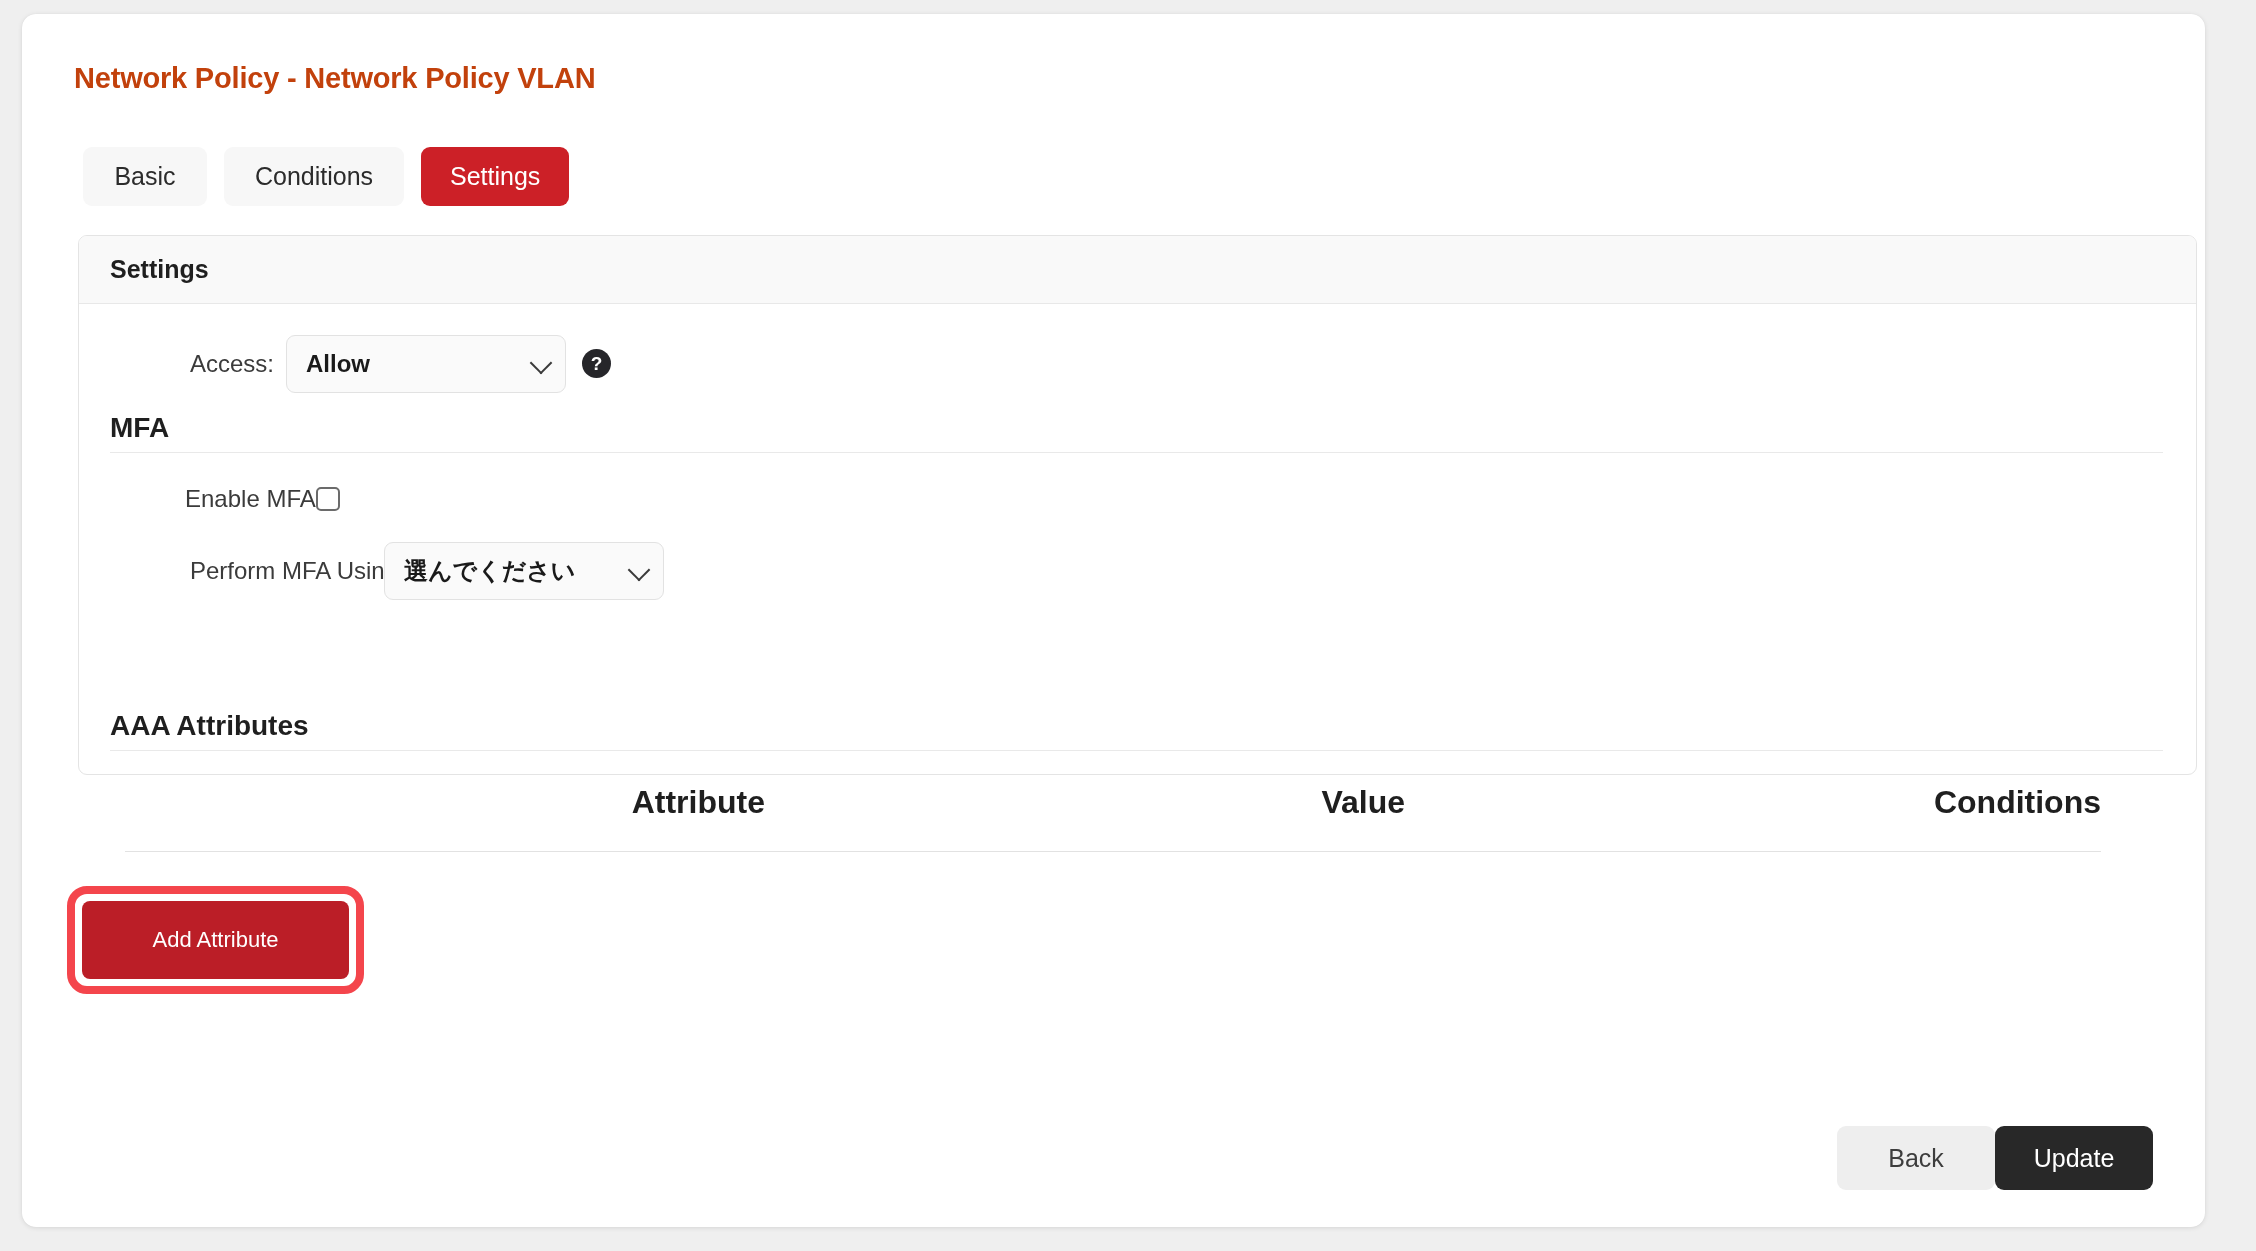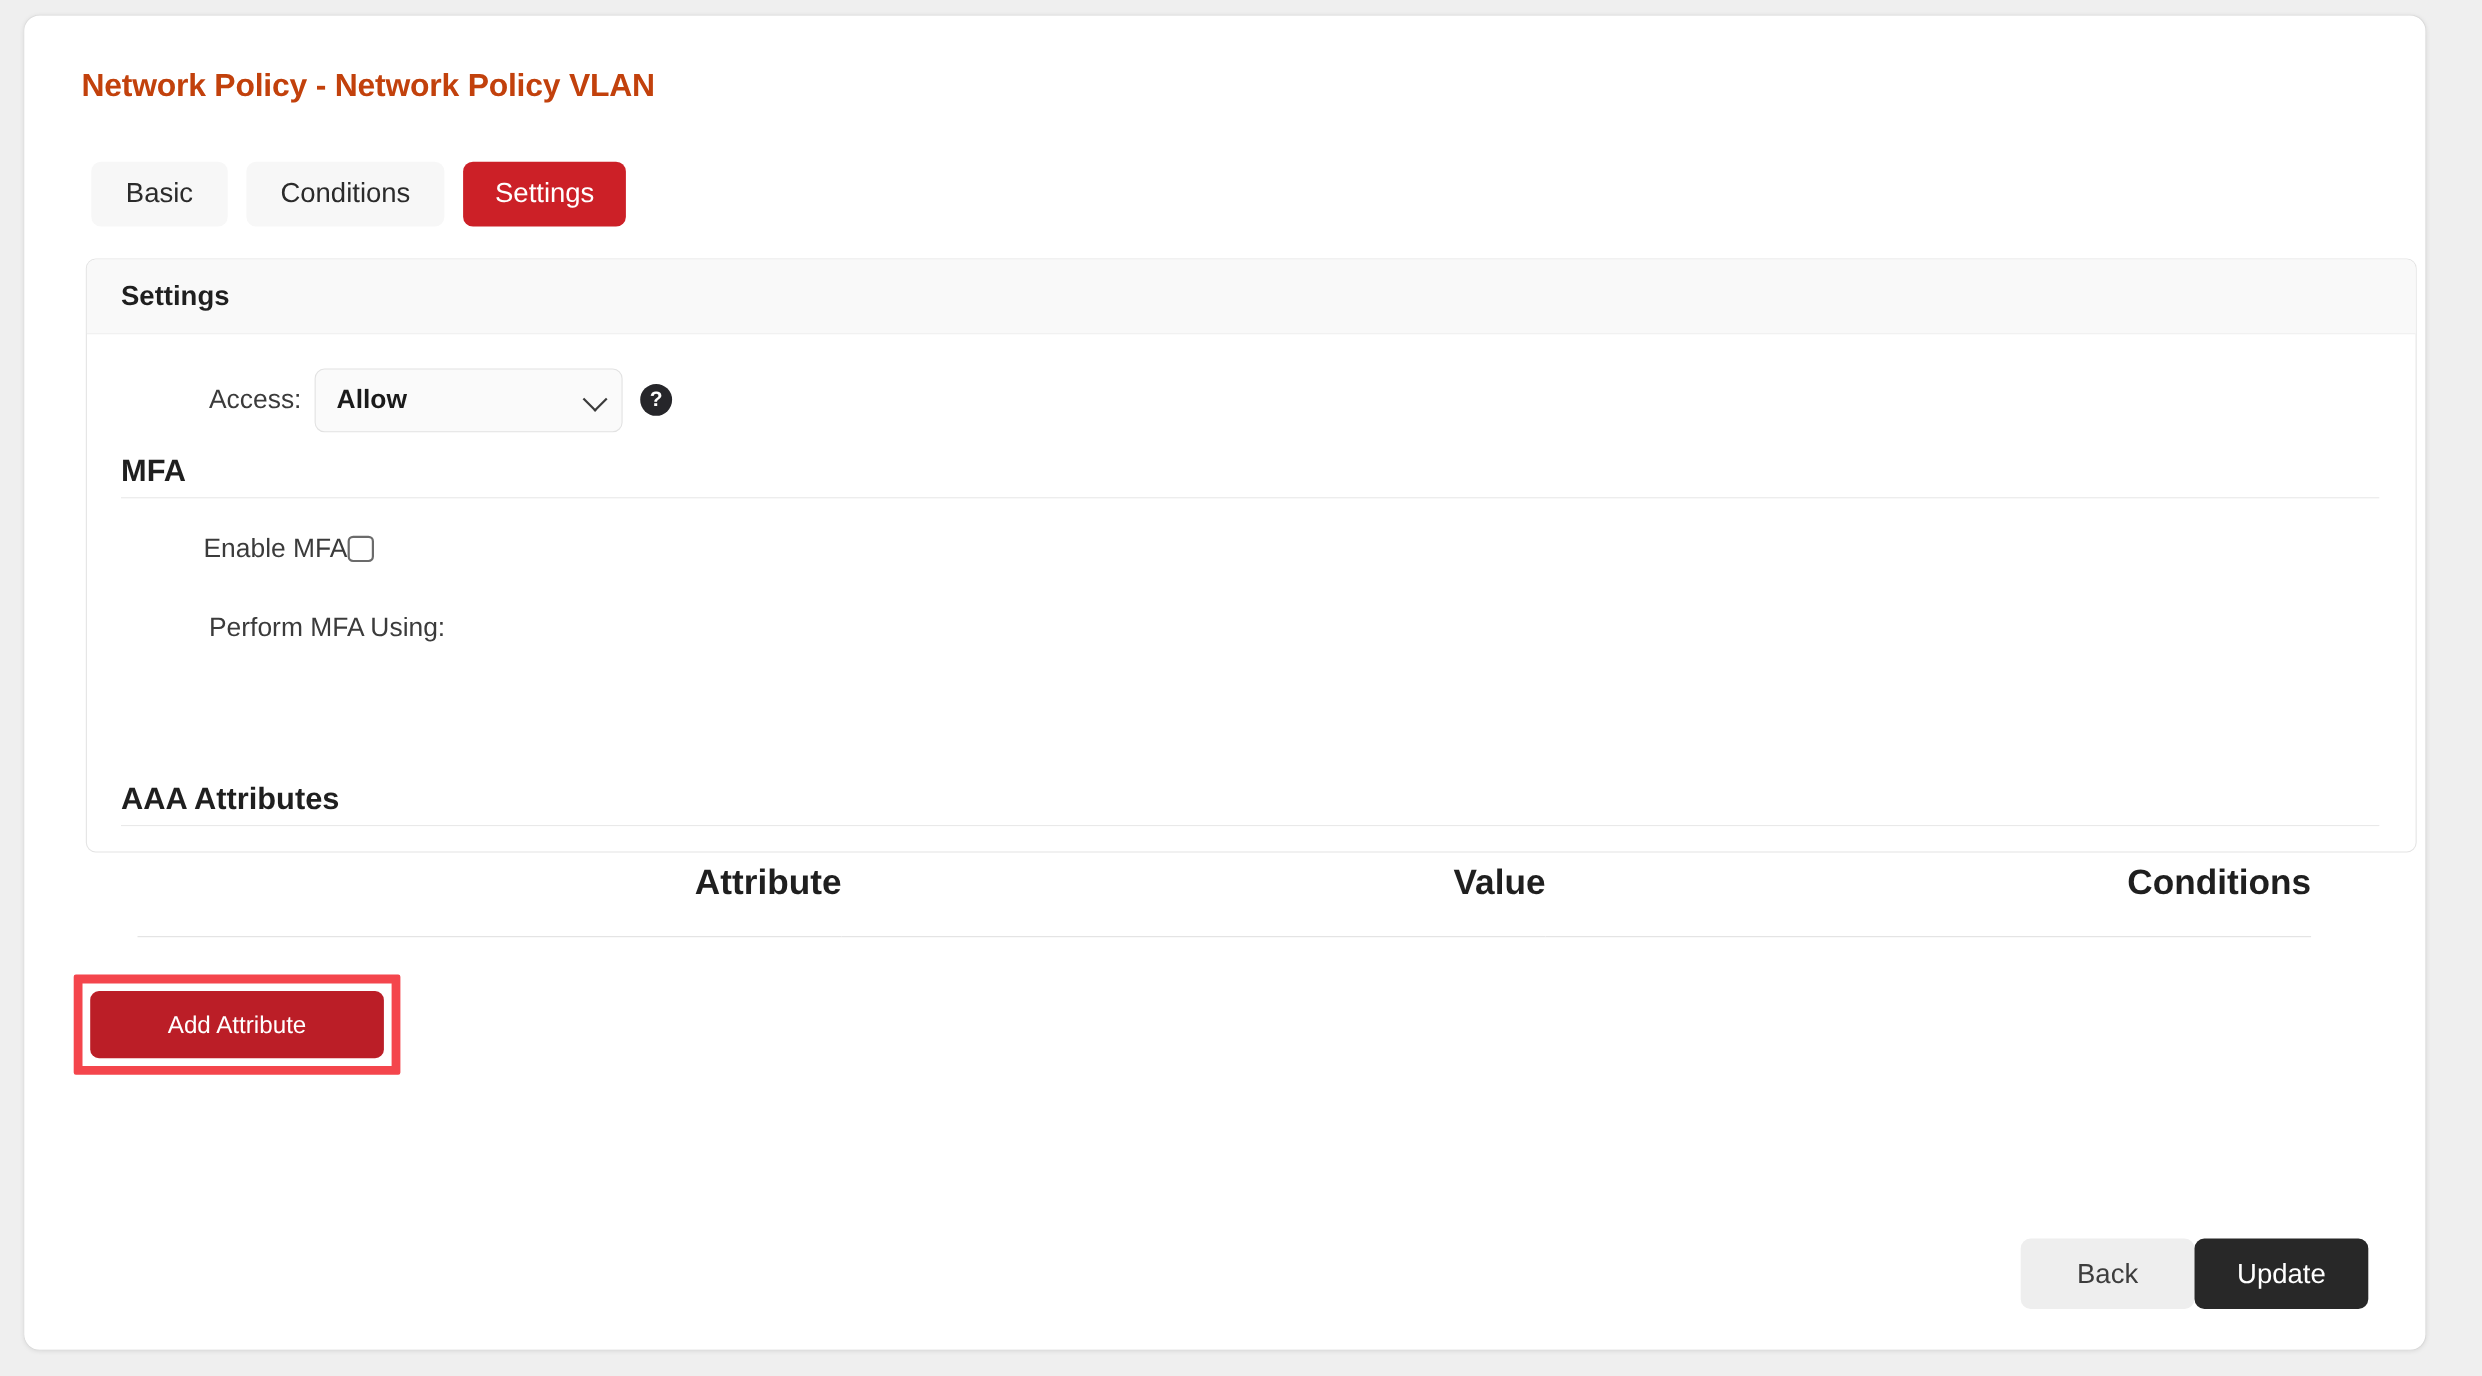--- a/index.html
+++ b/index.html
@@ -240,23 +240,23 @@
   .col-attribute { width: 640px; }
   .col-value { width: 640px; }
   .col-functions { width: 696px; }
 
   
   .highlight-ring {
     position: absolute;
     left: -12px;
     top: 582px;
     width: 297px;
-    height: 91px;
+    height: 108px;
     border: 8px solid #f4454c;
-    border-radius: 2px;
+    border-radius: 20px;
     background: #ffffff;
     display: flex;
     align-items: center;
     justify-content: center;
     padding: 7px;
   }
   .btn-add-attribute {
     width: 100%;
     height: 100%;
     background: #bb1e27;
@@ -330,20 +330,24 @@
         <div class="section-head head-mfa">MFA</div>
         <div class="section-rule rule-mfa"></div>
 
         <div class="form-row row-enable-mfa">
           <span class="form-label">Enable MFA</span>
           <div class="checkbox"></div>
         </div>
 
         <div class="form-row row-perform-mfa">
           <span class="form-label">Perform MFA Using:</span>
+          <div class="select select-mfa">
+            <span>選んでください</span>
+            <span class="chev"></span>
+          </div>
         </div>
 
         <div class="section-head head-aaa">AAA Attributes</div>
         <div class="section-rule rule-aaa"></div>
 
         <table class="attr-table">
           <thead>
             <tr>
               <th class="col-attribute">Attribute</th>
               <th class="col-value">Value</th>

